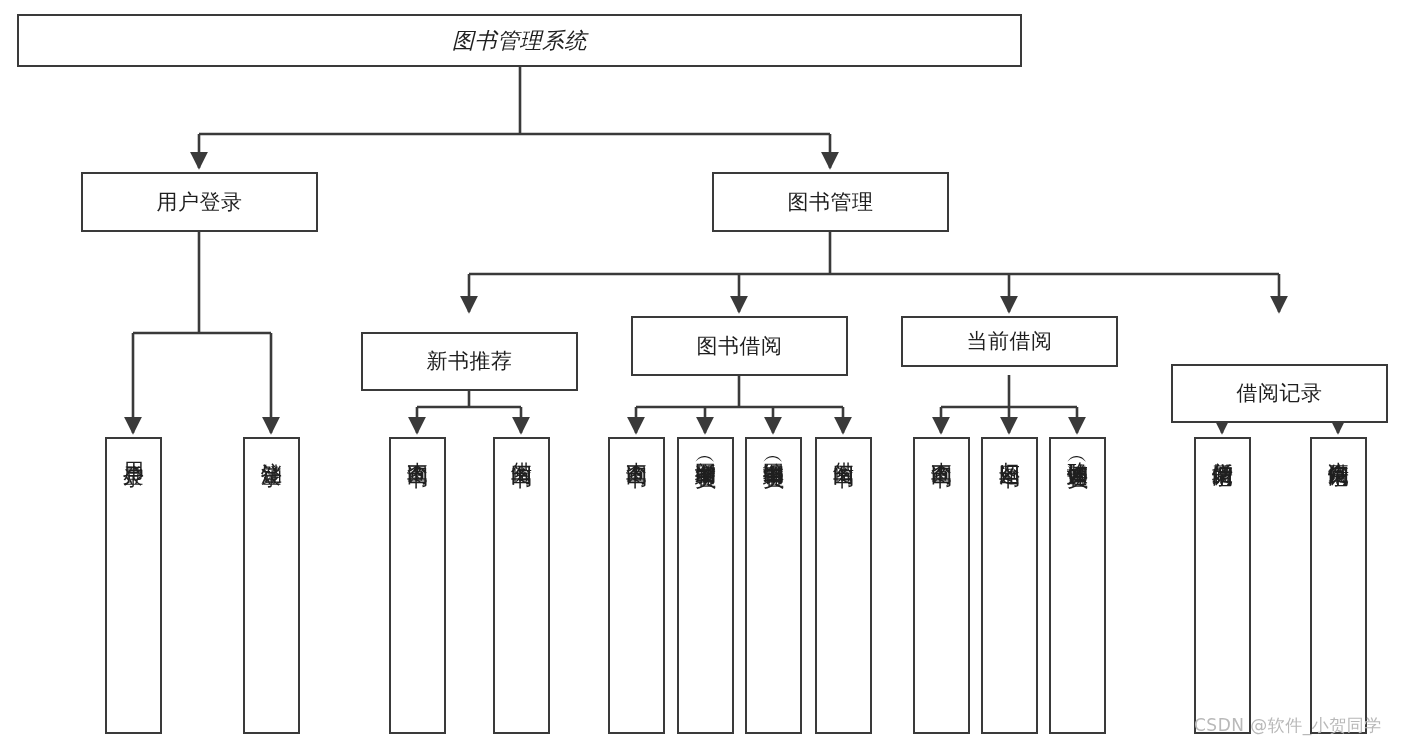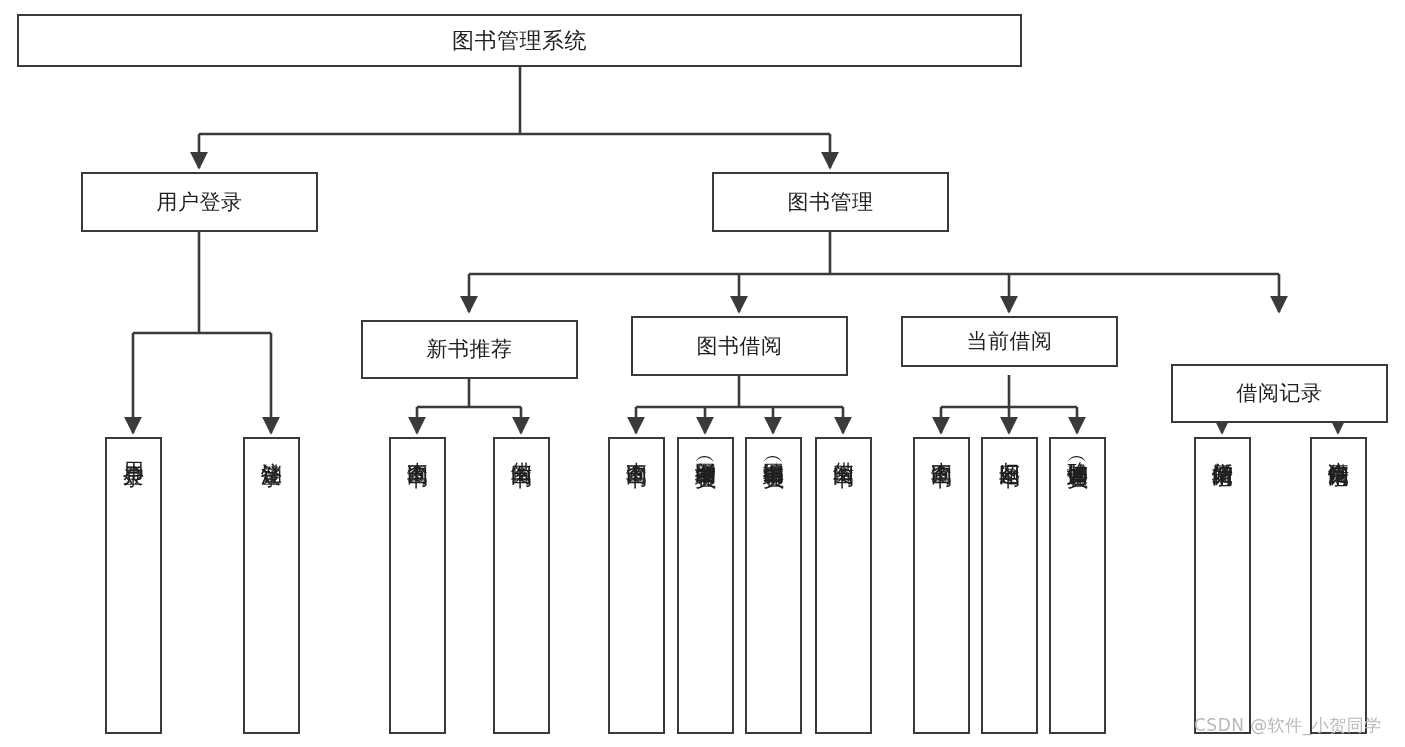--- a/index.html
+++ b/index.html
@@ -121,32 +121,32 @@
       <path d="M 1009 407 L 1009 433" marker-end="url(#arrow)"></path>
       <path d="M 1077 407 L 1077 433" marker-end="url(#arrow)"></path>
 
       <path d="M 1279 375 L 1279 407"></path>
       <path d="M 1222 407 L 1338 407"></path>
       <path d="M 1222 407 L 1222 433" marker-end="url(#arrow)"></path>
       <path d="M 1338 407 L 1338 433" marker-end="url(#arrow)"></path>
     </g>
   </svg>
 
-  <div class="node root horiz" style="left:17px; top:14px; width:1005px; height:53px;">
+  <div class="node root horiz" style="left:17px; top:14px; width:1005px; height:53px;font-style:italic;">
     <span class="label">图书管理系统</span>
   </div>
 
   <div class="node horiz" style="left:81px; top:172px; width:237px; height:60px;">
     <span class="label">用户登录</span>
   </div>
   <div class="node horiz" style="left:712px; top:172px; width:237px; height:60px;">
     <span class="label">图书管理</span>
   </div>
 
-  <div class="node horiz" style="left:361px; top:320px; width:217px; height:59px;">
+  <div class="node horiz" style="left:361px; top:332px; width:217px; height:59px;">
     <span class="label">新书推荐</span>
   </div>
   <div class="node horiz" style="left:631px; top:316px; width:217px; height:60px;">
     <span class="label">图书借阅</span>
   </div>
   <div class="node horiz" style="left:901px; top:316px; width:217px; height:51px;">
     <span class="label">当前借阅</span>
   </div>
   <div class="node horiz" style="left:1171px; top:316px; width:217px; height:59px;margin-top:48px;">
     <span class="label">借阅记录</span>

